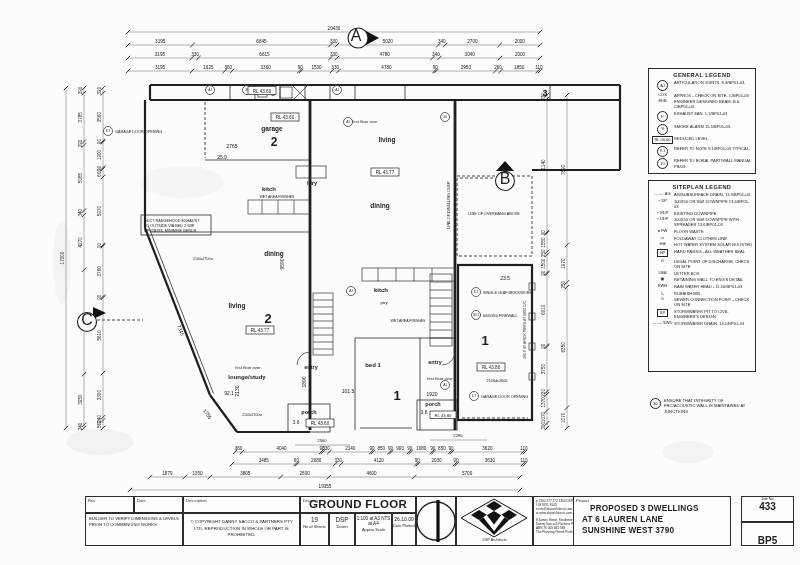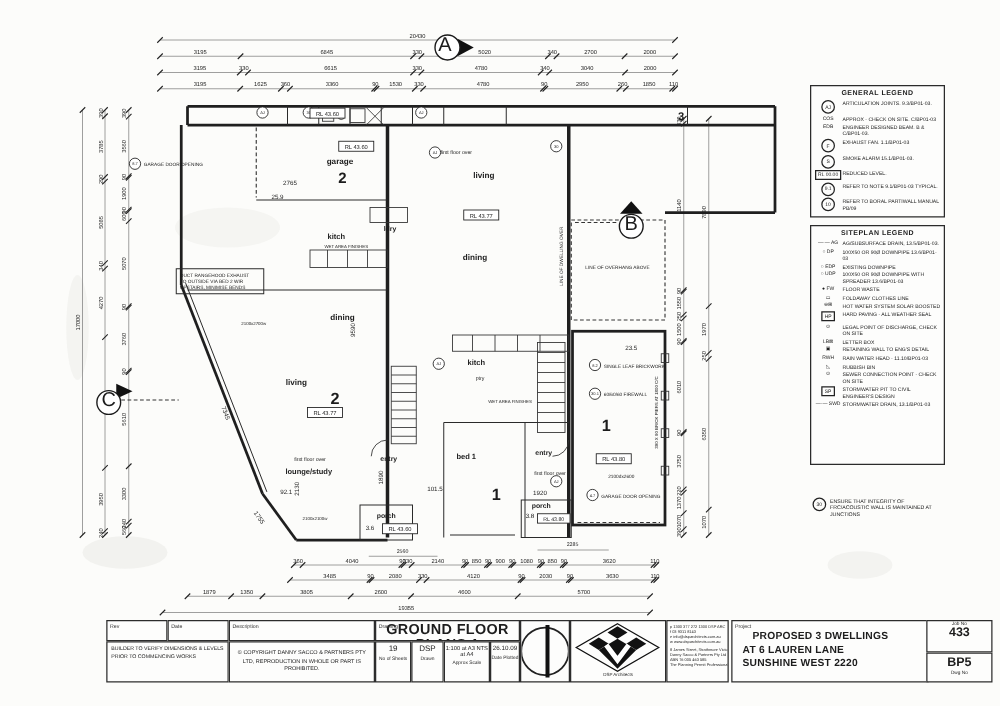--- a/index.html
+++ b/index.html
@@ -743,27 +743,27 @@
   <div class="tbc contact" style="left:448px;top:0;width:50px;height:50px;padding-top:2px">
     <div>p 1300 377 272   1300 DSP ARC</div>
     <div>f 03 9311 8143</div>
     <div>e info@dsparchitects.com.au</div>
     <div>w www.dsparchitects.com.au</div>
     <div style="margin-top:2px">8 James Street, Strathmore Victoria 3041</div>
     <div>Danny Sacco &amp; Partners Pty Ltd</div>
     <div>ABN 76 005 463 585</div>
     <div>The Planning Permit Professionals</div>
   </div>
-  <div class="tbc" style="left:500px;top:0;width:158px;height:50px">
+  <div class="tbc" style="left:488px;top:0;width:158px;height:50px">
     <div class="tb-lab">Project</div>
     <div class="proj-line" style="padding-left:16px">PROPOSED 3  DWELLINGS</div>
     <div class="proj-line">AT 6 LAUREN LANE</div>
-    <div class="proj-line">SUNSHINE WEST 2220</div>
+    <div class="proj-line">SUNSHINE WEST 3790</div>
   </div>
   <div class="tbc" style="left:656px;top:0;width:53px;height:26px">
     <div class="joblab">Job No</div>
     <div class="jobval">433</div>
   </div>
   <div class="tbc" style="left:656px;top:26px;width:53px;height:24px">
-    <div class="jobval" style="margin-top:2px">BP5</div>
+    <div class="jobval" style="margin-top:12px">BP5</div>
     <div class="joblab">Dwg No</div>
   </div>
 </div>
 
 </body></html>

